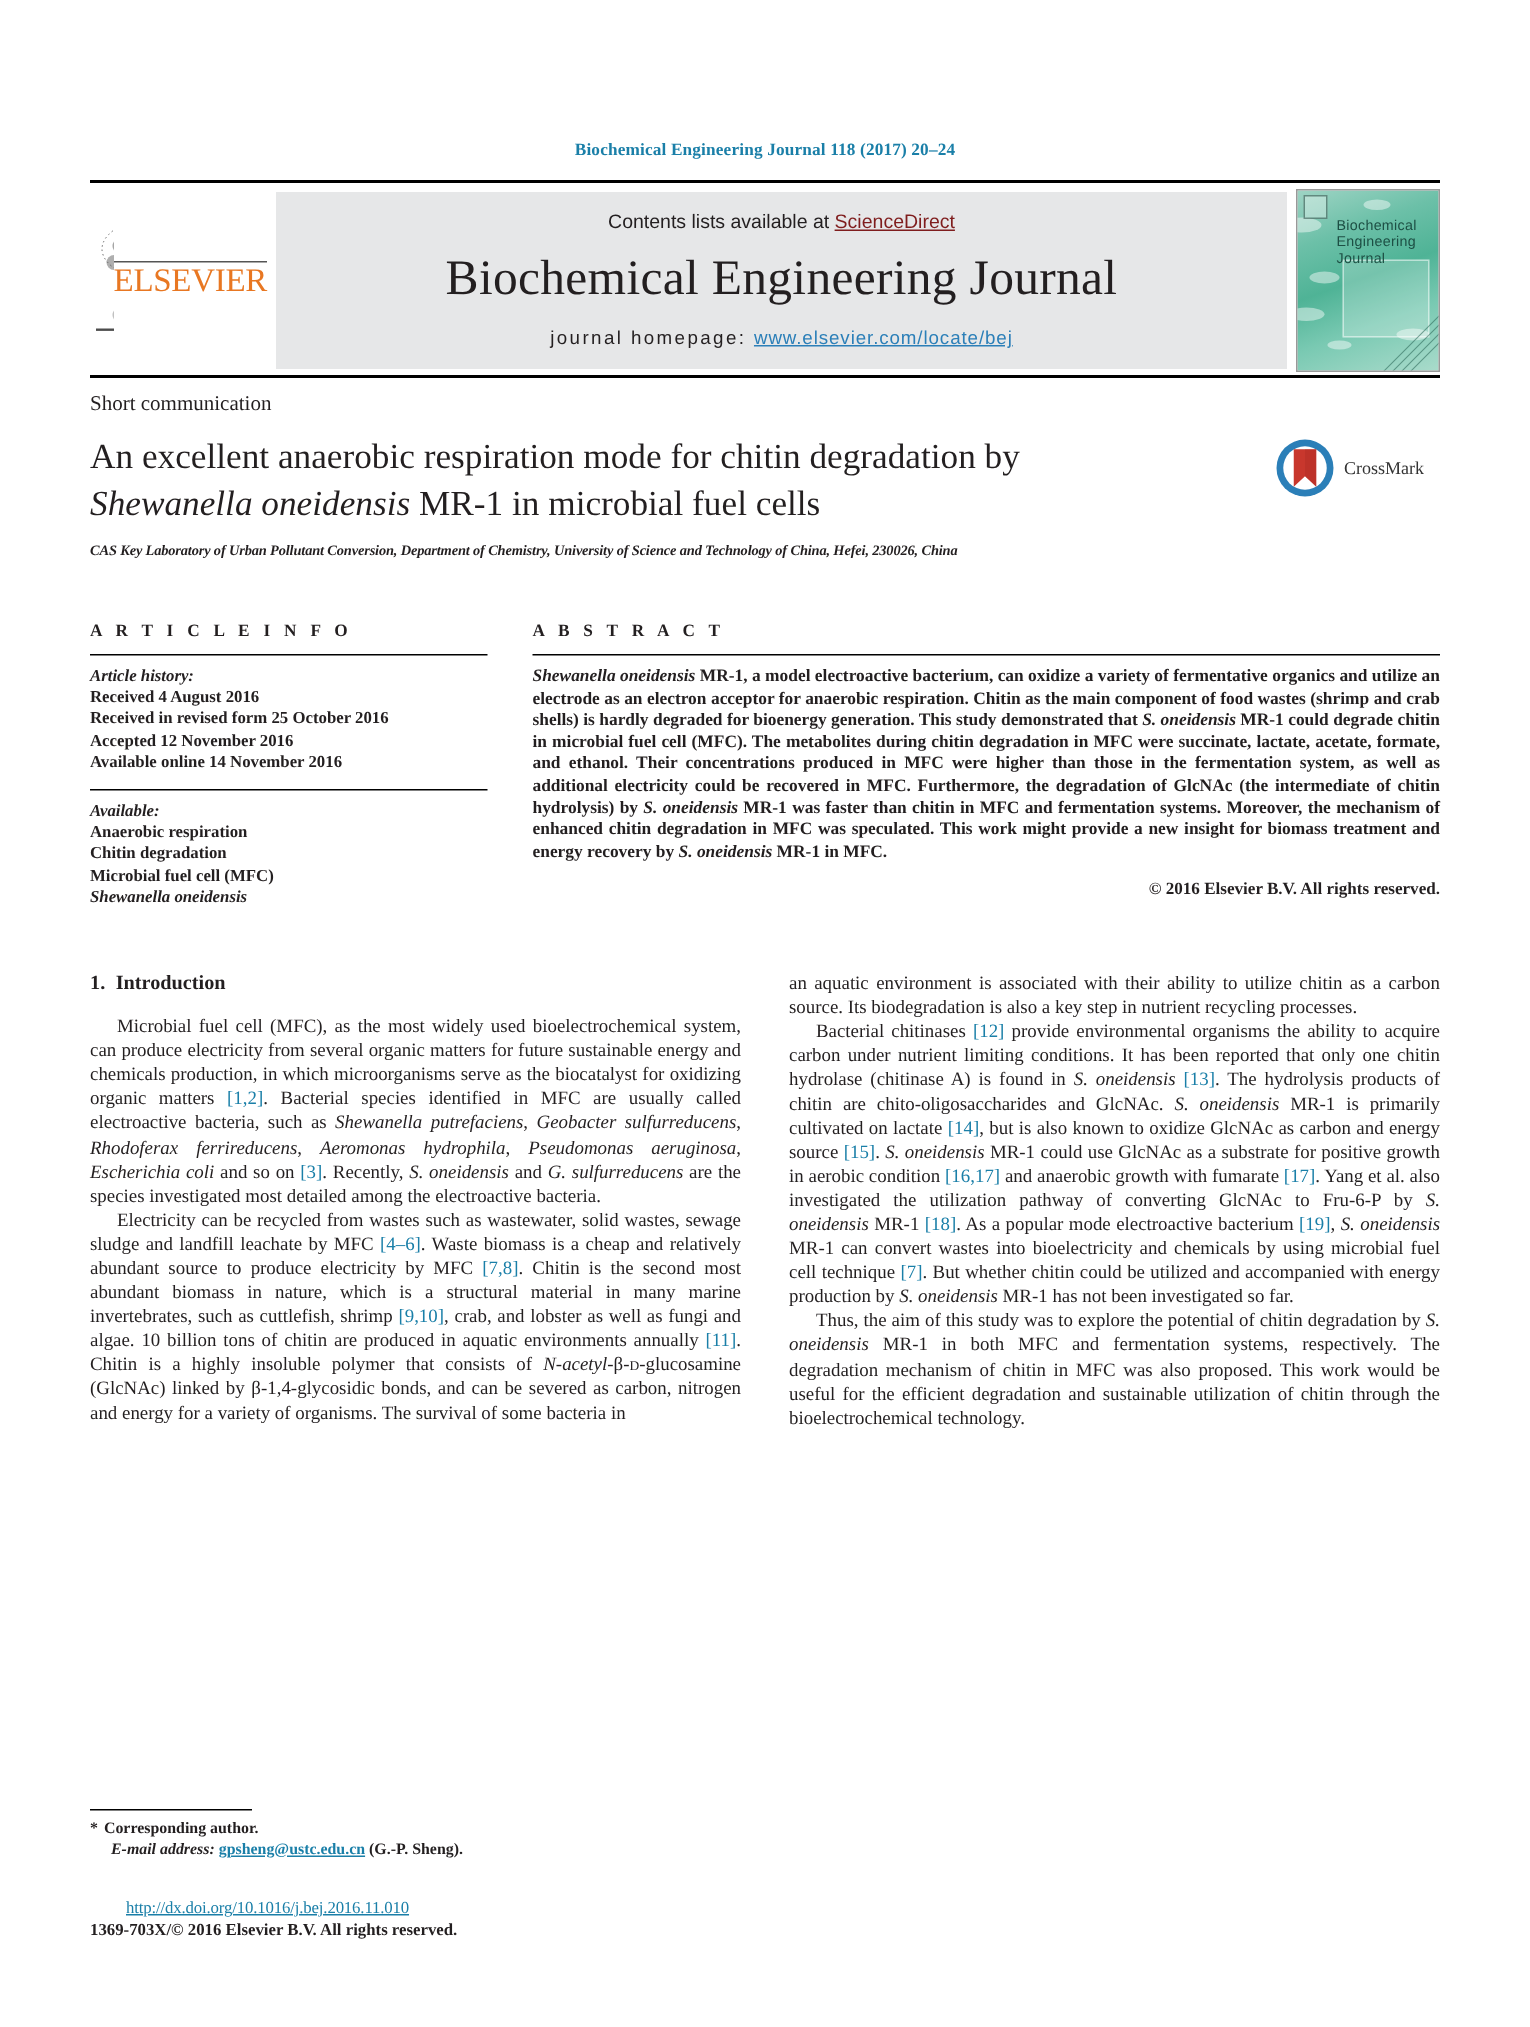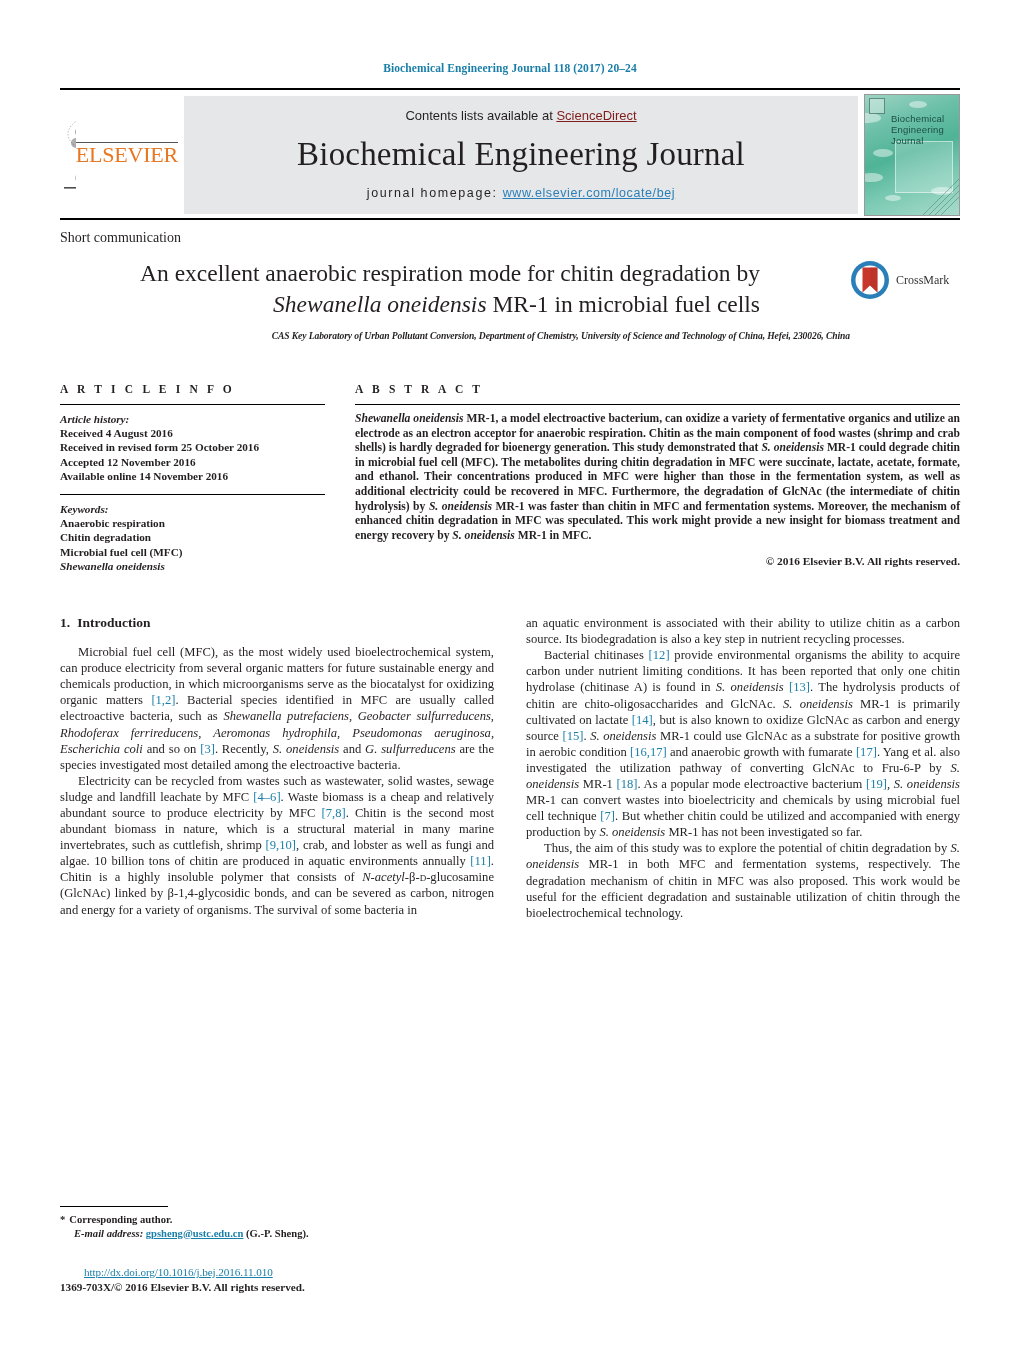--- a/index.html
+++ b/index.html
@@ -23,21 +23,21 @@
     box-sizing: border-box;
   }
 
   
   .running-head {
     text-align: center;
     color: #1a7fa8;
     font-size: 11.5px;
     font-weight: bold;
     font-family: "Liberation Serif", serif;
-    padding-top: 62px;
+    padding-top: 94px;
     letter-spacing: .1px;
   }
 
   
   .masthead-wrap {
     margin: 14px 60px 0 60px;
     border-top: 2.5px solid #000;
     padding-top: 0;
     position: relative;
     height: 128px;
@@ -163,21 +163,20 @@
   .article-type {
     margin: 10px 60px 0 60px;
     font-size: 14px;
     font-weight: normal;
     color: #231f20;
   }
   .title-row {
     margin: 8px 60px 0 60px;
     display: flex;
     align-items: flex-start;
-    text-align: right;
   }
   .title-block { flex: 1 1 auto; }
   h1.article-title {
     font-size: 23.5px;
     font-weight: normal;
     line-height: 31px;
     margin: 4px 0 0 0;
     color: #231f20;
     max-width: 700px;
   }
@@ -436,21 +435,21 @@
       <div class="hr-thin"></div>
       <div class="hist-block">
         <div class="lab">Article history:</div>
         <div>Received 4 August 2016</div>
         <div>Received in revised form 25 October 2016</div>
         <div>Accepted 12 November 2016</div>
         <div>Available online 14 November 2016</div>
       </div>
       <div class="kw-sep"></div>
       <div class="kw-block">
-        <div class="lab">Keywords:</div>
+        <div class="lab">Available:</div>
         <div>Anaerobic respiration</div>
         <div>Chitin degradation</div>
         <div>Microbial fuel cell (MFC)</div>
         <div class="ital">Shewanella oneidensis</div>
       </div>
     </div>
 
     <div class="col-abstract">
       <div class="sec-head">A B S T R A C T</div>
       <div class="hr-thin"></div>

